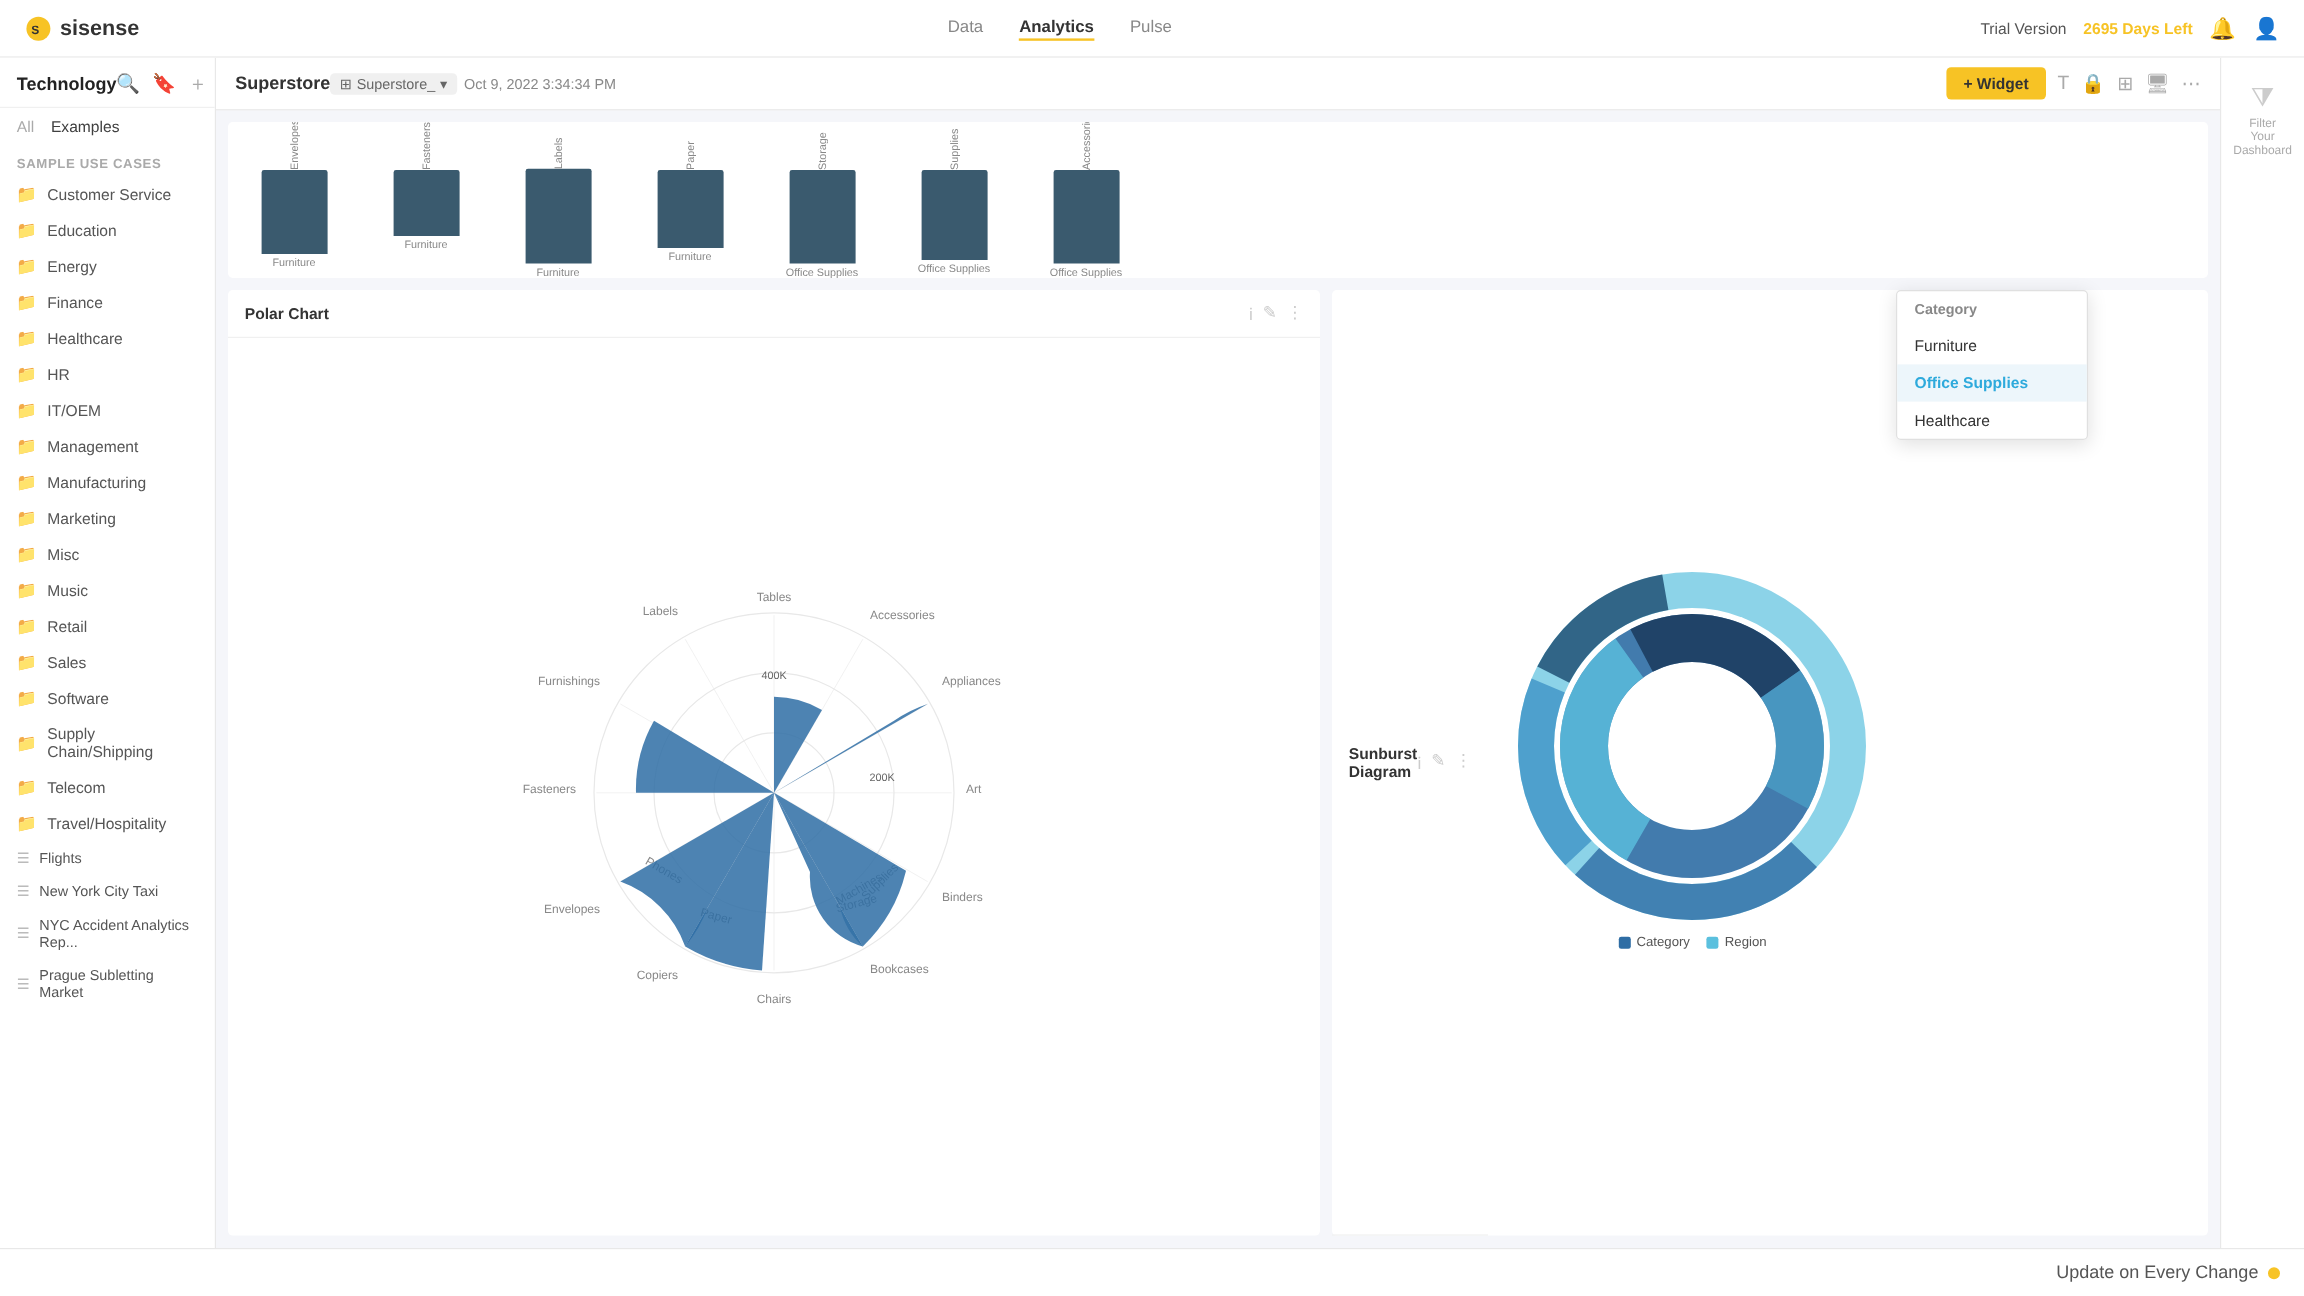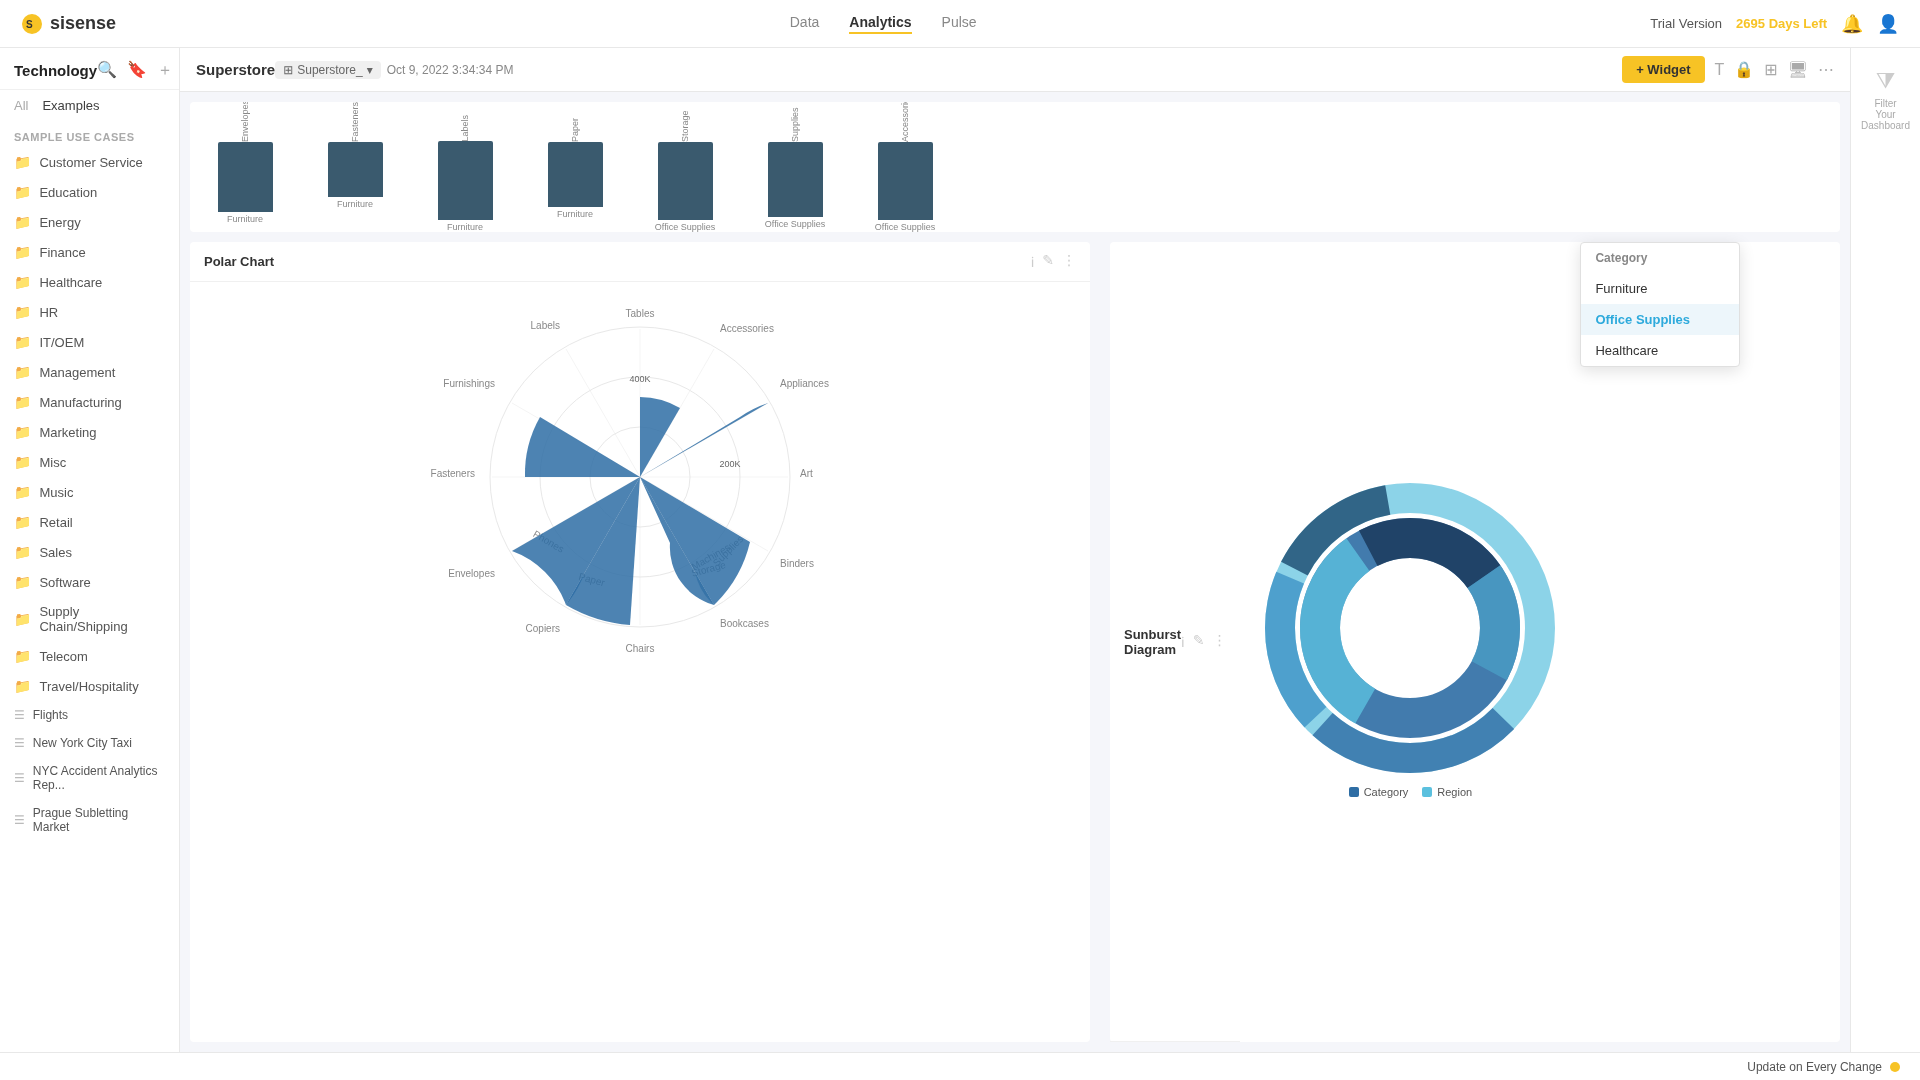--- a/index.html
+++ b/index.html
@@ -102,39 +102,39 @@
       flex-direction: column;
       align-items: center;
       flex-shrink: 0;
       width: 110px;
     }
     .bar-label-top { font-size: 9px; color: #aaa; writing-mode: vertical-rl; transform: rotate(180deg); height: 30px; }
     .bar-rect { background: #3a5a6e; width: 55px; border-radius: 2px 2px 0 0; }
     .bar-category { font-size: 9px; color: #888; margin-top: 2px; }
 
     
-    .charts-row { display: flex; gap: 20px; flex: 1; min-height: 0; }
+    .charts-row { display: flex; gap: 10px; flex: 1; min-height: 0; }
 
     
     .polar-chart-widget {
       background: #fff;
       border-radius: 4px;
       flex: 1;
       display: flex;
       flex-direction: column;
       min-height: 460px;
     }
     .widget-header {
       display: flex; align-items: center; justify-content: space-between;
       padding: 10px 14px;
       border-bottom: 1px solid #f0f0f0;
     }
     .widget-title { font-size: 13px; font-weight: 600; color: #333; }
     .widget-header-icons { display: flex; gap: 8px; color: #ccc; font-size: 14px; cursor: pointer; }
-    .polar-chart-area { flex: 1; display: flex; justify-content: center; align-items: flex-start; position: relative; }
+    .polar-chart-area { flex: 1; display: flex; justify-content: center; align-items: center; position: relative; }
 
     
     .sunburst-widget {
       background: #fff;
       border-radius: 4px;
       width: 730px;
       display: flex;
       flex-shrink: 0;
     }
     .sunburst-body { display: flex; flex: 1; }
@@ -183,26 +183,26 @@
       display: flex; flex-direction: column; align-items: center;
       gap: 4px; color: #aaa; font-size: 10px; cursor: pointer;
       text-align: center;
     }
     .filter-btn-icon { font-size: 22px; color: #ccc; }
 
     
     .bottom-bar {
       background: #fff;
       border-top: 1px solid #e8e8e8;
-      height: 28px;
+      height: 40px;
       display: flex;
       align-items: center;
       justify-content: flex-end;
       padding: 0 20px;
-      font-size: 12px;
+      font-size: 15px;
       color: #555;
       flex-shrink: 0;
       gap: 8px;
     }
     .status-dot { width: 10px; height: 10px; border-radius: 50%; background: #f7c325; }
 
     
     .polar-svg { width: 460px; height: 380px; }
     
     .sunburst-svg { width: 300px; height: 300px; }

